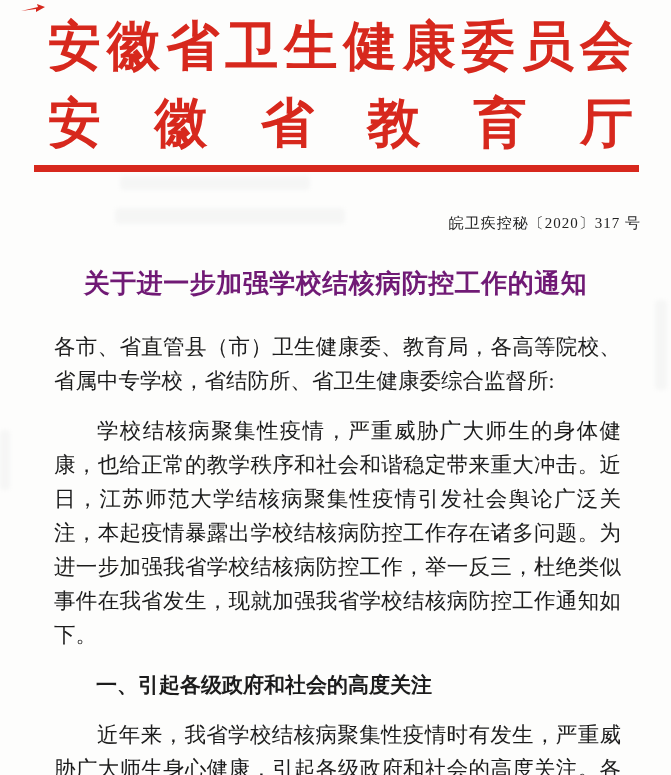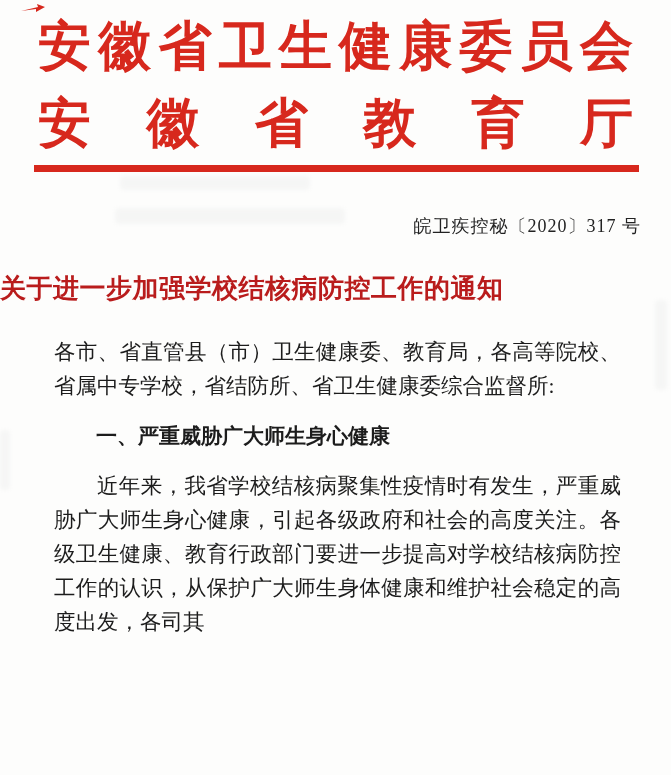--- a/index.html
+++ b/index.html
@@ -14,21 +14,21 @@
     width: 671px;
     height: 775px;
     overflow: hidden;
     background: #fdfdfc;
     font-family: "Liberation Serif", serif;
     color: var(--ink);
   }
 
   
   .letterhead {
-    padding: 16px 38px 0 38px;
+    padding: 16px 38px 0 48px;
     color: var(--red);
     font-weight: bold;
   }
   .letterhead-line {
     font-size: 53px;
     line-height: 60px;
     text-align: justify;
     text-align-last: justify;
     text-justify: inter-character;
     white-space: nowrap;
@@ -42,32 +42,33 @@
     background: #fff;
     border-top: 5px solid var(--red);
     border-bottom: 2px solid var(--red);
   }
 
   
   .doc-number {
     margin-top: 42px;
     padding-right: 30px;
     text-align: right;
-    font-size: 18px;
+    font-size: 15px;
     letter-spacing: 1px;
     color: #222;
   }
 
   
   .doc-title {
     margin-top: 33px;
+    text-align: center;
     font-size: 26px;
     font-weight: bold;
     letter-spacing: 0.5px;
-    color: #b91c1c;
+    color: #701a75;
   }
 
   
   .doc-body {
     margin: 29px 34px 0 38px;
     font-size: 21.5px;
     line-height: 34px;
     text-align: justify;
     text-justify: inter-ideograph;
   }
@@ -121,17 +122,18 @@
   </div>
 
   <div class="red-rule"></div>
 
   <div class="doc-number">皖卫疾控秘〔2020〕317 号</div>
 
   <div class="doc-title">关于进一步加强学校结核病防控工作的通知</div>
 
   <div class="doc-body">
     <p class="addressee">各市、省直管县（市）卫生健康委、教育局，各高等院校、省属中专学校，省结防所、省卫生健康委综合监督所:</p>
-    <p class="section-heading">一、严重威胁广大师生身心健康</p>
+    <p class="para">学校结核病聚集性疫情，严重威胁广大师生的身体健康，也给正常的教学秩序和社会和谐稳定带来重大冲击。近日，江苏师范大学结核病聚集性疫情引发社会舆论广泛关注，本起疫情暴露出学校结核病防控工作存在诸多问题。为进一步加强我省学校结核病防控工作，举一反三，杜绝类似事件在我省发生，现就加强我省学校结核病防控工作通知如下。</p>
+    <p class="section-heading">一、引起各级政府和社会的高度关注</p>
     <p class="para">近年来，我省学校结核病聚集性疫情时有发生，严重威胁广大师生身心健康，引起各级政府和社会的高度关注。各级卫生健康、教育行政部门要进一步提高对学校结核病防控工作的认识，从保护广大师生身体健康和维护社会稳定的高度出发，各司其</p>
   </div>
 
 </div>
 
 </body></html>

